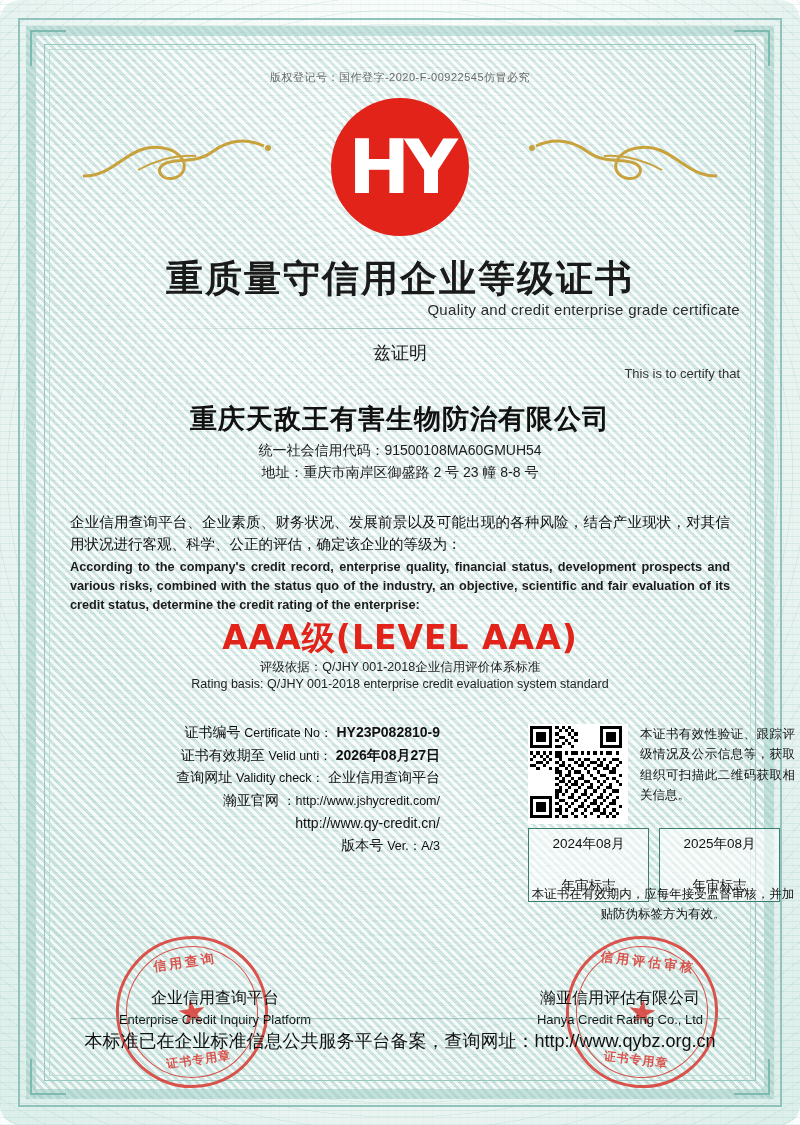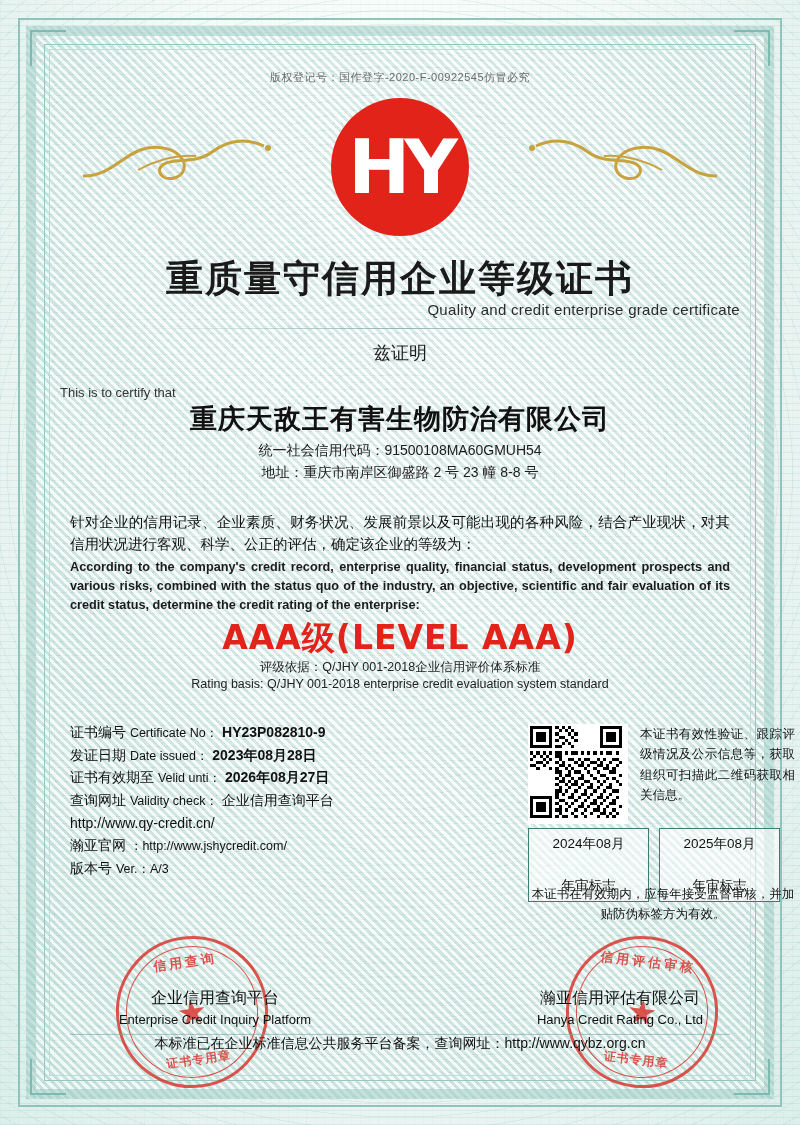--- a/index.html
+++ b/index.html
@@ -8,20 +8,21 @@
     background:#ffffff;
     font-family:"Liberation Sans", sans-serif;
     overflow:hidden;
   }
   .cert{
     position:relative;
     width:800px;height:1125px;
     background:
       radial-gradient(ellipse at 50% 30%, #ffffff 0%, #f4faf8 45%, #e7f3f0 75%, #dcefea 100%);
     box-sizing:border-box;
+    border-radius:20px;
   }
   
   .guilloche{
     position:absolute;inset:0;
     background-image:
       repeating-linear-gradient(0deg, rgba(120,175,165,.20) 0px, rgba(120,175,165,.20) 1px, rgba(255,255,255,0) 1px, rgba(255,255,255,0) 7px),
       repeating-linear-gradient(90deg, rgba(120,175,165,.07) 0px, rgba(120,175,165,.07) 1px, rgba(255,255,255,0) 1px, rgba(255,255,255,0) 9px);
     opacity:.75;
     pointer-events:none;
   }
@@ -105,22 +106,22 @@
   .title-rule{
     position:absolute;left:70px;right:70px;top:272px;height:1px;
     background:linear-gradient(to right, rgba(120,170,165,0), rgba(120,170,165,.8), rgba(120,170,165,0));
   }
 
   .certify-cn{
     position:absolute;left:0;right:0;top:285px;text-align:center;
     font-size:18px;color:#1a1a1a;font-family:"DejaVu Sans", sans-serif;
   }
   .certify-en{
-    position:absolute;left:0;right:0;top:310px;text-align:left;
-    font-size:13px;color:#333;margin-top:19px;
+    position:absolute;left:0;right:0;top:310px;text-align:right;
+    font-size:13px;color:#333;
   }
 
   .company{
     position:absolute;left:0;right:0;top:345px;text-align:center;
     font-size:27px;font-weight:bold;color:#111;letter-spacing:1px;
     font-family:Liberation Serif, serif;
   }
   .code-line{
     position:absolute;left:0;right:0;top:386px;text-align:center;
     font-size:14px;color:#1d1d1d;
@@ -151,21 +152,21 @@
   .basis-en{
     position:absolute;left:0;right:0;top:621px;text-align:center;
     font-size:12.5px;color:#222;
   }
 
   
   .details{
     position:absolute;left:10px;top:665px;width:370px;
     font-size:14px;color:#111;line-height:1.62;
   }
-  .details .row{white-space:nowrap;}
+  .details .row{white-space:nowrap;text-align:right;}
   .details .k-cn{font-family:"DejaVu Sans", sans-serif;}
   .details .k-en{font-size:12.5px;}
   .details .v{font-weight:bold;}
 
   
   .qr{
     position:absolute;left:468px;top:668px;width:96px;height:96px;
     background:#fff;
     padding:2px;
   }
@@ -219,23 +220,23 @@
   .org{
     position:absolute;font-size:16px;color:#111;text-align:center;width:300px;
     font-family:"DejaVu Sans", sans-serif;
   }
   .org .en{display:block;font-size:13px;margin-top:3px;font-family:"Liberation Sans",sans-serif;}
   .org.left{left:5px;top:932px;}
   .org.right{left:410px;top:932px;}
 
   .footer{
     position:absolute;left:10px;right:10px;bottom:16px;
-    text-align:center;font-size:14px;color:#111;
+    text-align:center;font-size:18px;color:#111;
     border-top:1px solid rgba(120,170,165,.6);
-    padding-top:0;
+    padding-top:10px;
   }
 </style>
 </head>
 <body>
 
 <div class="cert">
   <div class="guilloche"></div>
   <div class="guilloche2"></div>
   <div class="frame-outer"></div>
   <div class="frame-band"></div>
@@ -271,55 +272,50 @@
     <div class="title-rule"></div>
 
     <div class="certify-cn">兹证明</div>
     <div class="certify-en">This is to certify that</div>
 
     <div class="company">重庆天敌王有害生物防治有限公司</div>
     <div class="code-line">统一社会信用代码：91500108MA60GMUH54</div>
     <div class="addr-line">地址：重庆市南岸区御盛路 2 号 23 幢 8-8 号</div>
 
     <div class="para">
-      <span>针对企业的信用记录、企业素质、财务状况、发展前景以及可能出现的各种风险，结合产业现状，对其信用状况进行客观、科学、公正的评估，确定该企业的等级为：</span>
+      <span>企业信用查询平台、企业素质、财务状况、发展前景以及可能出现的各种风险，结合产业现状，对其信用状况进行客观、科学、公正的评估，确定该企业的等级为：</span>
       <span class="en">According to the company's credit record, enterprise quality, financial status, development prospects and various risks, combined with the status quo of the industry, an objective, scientific and fair evaluation of its credit status, determine the credit rating of the enterprise:</span>
     </div>
 
     <div class="level">AAA级(LEVEL AAA)</div>
     <div class="basis-cn">评级依据：Q/JHY 001-2018企业信用评价体系标准</div>
     <div class="basis-en">Rating basis: Q/JHY 001-2018 enterprise credit evaluation system standard</div>
 
     <div class="details">
       <div class="row">
         <span class="k-cn">证书编号</span>
         <span class="k-en">Certificate No：</span>
         <span class="v">HY23P082810-9</span>
       </div>
       <div class="row">
-        <span class="k-cn">发证日期</span>
-        <span class="k-en">Date issued：</span>
-        <span class="v">2023年08月28日</span>
-      </div>
-      <div class="row">
         <span class="k-cn">证书有效期至</span>
         <span class="k-en">Velid unti：</span>
         <span class="v">2026年08月27日</span>
       </div>
       <div class="row">
         <span class="k-cn">查询网址</span>
         <span class="k-en">Validity check：</span>
         <span>企业信用查询平台</span>
       </div>
       <div class="row">
-        <span>http://www.qy-credit.cn/</span>
-      </div>
-      <div class="row">
         <span class="k-cn">瀚亚官网</span>
         <span class="k-en">：http://www.jshycredit.com/</span>
+      </div>
+      <div class="row">
+        <span>http://www.qy-credit.cn/</span>
       </div>
       <div class="row">
         <span class="k-cn">版本号</span>
         <span class="k-en">Ver.：A/3</span>
       </div>
     </div>
 
     <div class="qr">
       <svg viewBox="0 0 29 29" width="92" height="92" shape-rendering="crispEdges">
         <rect width="29" height="29" fill="#fff"></rect>

